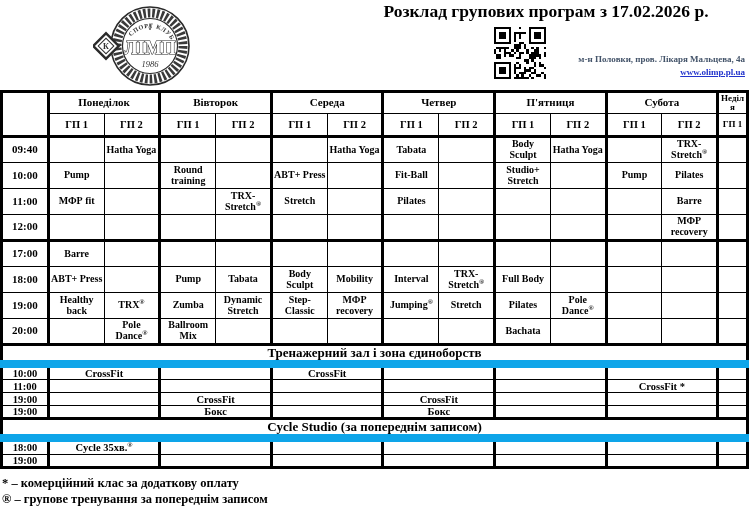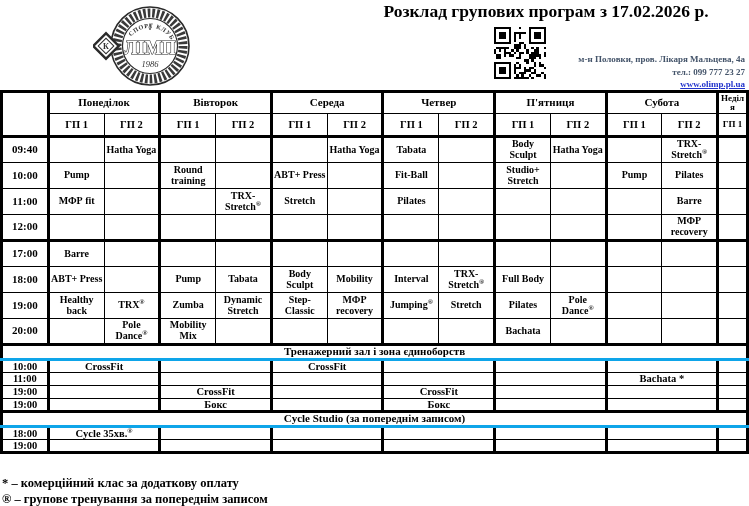--- a/index.html
+++ b/index.html
@@ -18,22 +18,22 @@
               border:3px solid #000;}
   .sched td{border:1px solid #000;text-align:center;vertical-align:middle;font-weight:bold;
             padding:0 1px;line-height:1.07;overflow:hidden;}
   .sched td.tl{border-left:3px solid #000;}
   .sched td.time{border-right:3px solid #000;font-size:11px;}
   tr.hdr-day{height:22px;} tr.hdr-day td{font-size:11px;}
   tr.hdr-gp{height:23px;}  tr.hdr-gp td{font-size:10.5px;border-bottom:3px solid #000;}
   td.corner{border-right:3px solid #000;border-bottom:3px solid #000;}
   tr.r-main{height:26px;} tr.r-main td.cell{font-size:10px;}
   tr.sep td{border-top:3px solid #000;}
-  tr.r-sect{height:14px;} tr.r-sect td{border-top:3px solid #000;border-bottom:3px solid #0ea5e9;
-            font-size:11px;}
+  tr.r-sect{height:14px;} tr.r-sect td{border-top:3px solid #000;border-bottom:8px solid #0ea5e9;
+            font-size:13px;}
   tr.r-sm{height:13px;} tr.r-sm td{font-size:10.5px;}
   tr.r-sm td.time{font-size:10.5px;}
   td.sun{word-break:break-all;font-size:9px !important;line-height:1.0;margin-top:40px;}
   sup{font-size:7px;line-height:0;}
   
   .notes{position:absolute;left:2px;top:476px;font-size:12.5px;font-weight:bold;line-height:15.5px;}
   .notes p{margin:0;}
 </style>
 </head>
 <body>
@@ -182,21 +182,20 @@
       <rect x="14" y="0" width="7" height="7" fill="#000"></rect>
       <rect x="15" y="1" width="5" height="5" fill="#fff"></rect>
       <rect x="16" y="2" width="3" height="3" fill="#000"></rect>
       <rect x="0" y="14" width="7" height="7" fill="#000"></rect>
       <rect x="1" y="15" width="5" height="5" fill="#fff"></rect>
       <rect x="2" y="16" width="3" height="3" fill="#000"></rect>
     </svg>
 
   <div class="contact">
     <div>м-н Половки, пров. Лікаря Мальцева, 4а</div>
-    <div>тел.: 099 777 23 27</div>
     <a class="site" href="#">www.olimp.pl.ua</a>
   </div>
 
   <table class="sched">
       <colgroup>
         <col style="width:47px">
         <col style="width:56px">
         <col style="width:56px">
         <col style="width:56px">
         <col style="width:56px">
@@ -345,21 +344,21 @@
           <td class="cell tl">Pilates</td>
           <td class="cell">Pole Dance<sup>®</sup></td>
           <td class="cell tl"></td>
           <td class="cell"></td>
           <td class="cell tl"></td>
         </tr>
         <tr class="r-main">
           <td class="time">20:00</td>
           <td class="cell tl"></td>
           <td class="cell">Pole Dance<sup>®</sup></td>
-          <td class="cell tl">Mobility Mix</td>
+          <td class="cell tl">Ballroom Mix</td>
           <td class="cell"></td>
           <td class="cell tl"></td>
           <td class="cell"></td>
           <td class="cell tl"></td>
           <td class="cell"></td>
           <td class="cell tl">Bachata</td>
           <td class="cell"></td>
           <td class="cell tl"></td>
           <td class="cell"></td>
           <td class="cell tl"></td>
@@ -377,21 +376,21 @@
           <td colspan="2" class="tl"></td>
           <td class="tl sun"></td>
         </tr>
         <tr class="r-sm">
           <td class="time">11:00</td>
           <td colspan="2" class="tl"></td>
           <td colspan="2" class="tl"></td>
           <td colspan="2" class="tl"></td>
           <td colspan="2" class="tl"></td>
           <td colspan="2" class="tl"></td>
-          <td colspan="2" class="tl">Bachata *</td>
+          <td colspan="2" class="tl">CrossFit *</td>
           <td class="tl sun"></td>
         </tr>
         <tr class="r-sm">
           <td class="time">19:00</td>
           <td colspan="2" class="tl"></td>
           <td colspan="2" class="tl">CrossFit</td>
           <td colspan="2" class="tl"></td>
           <td colspan="2" class="tl">CrossFit</td>
           <td colspan="2" class="tl"></td>
           <td colspan="2" class="tl"></td>

